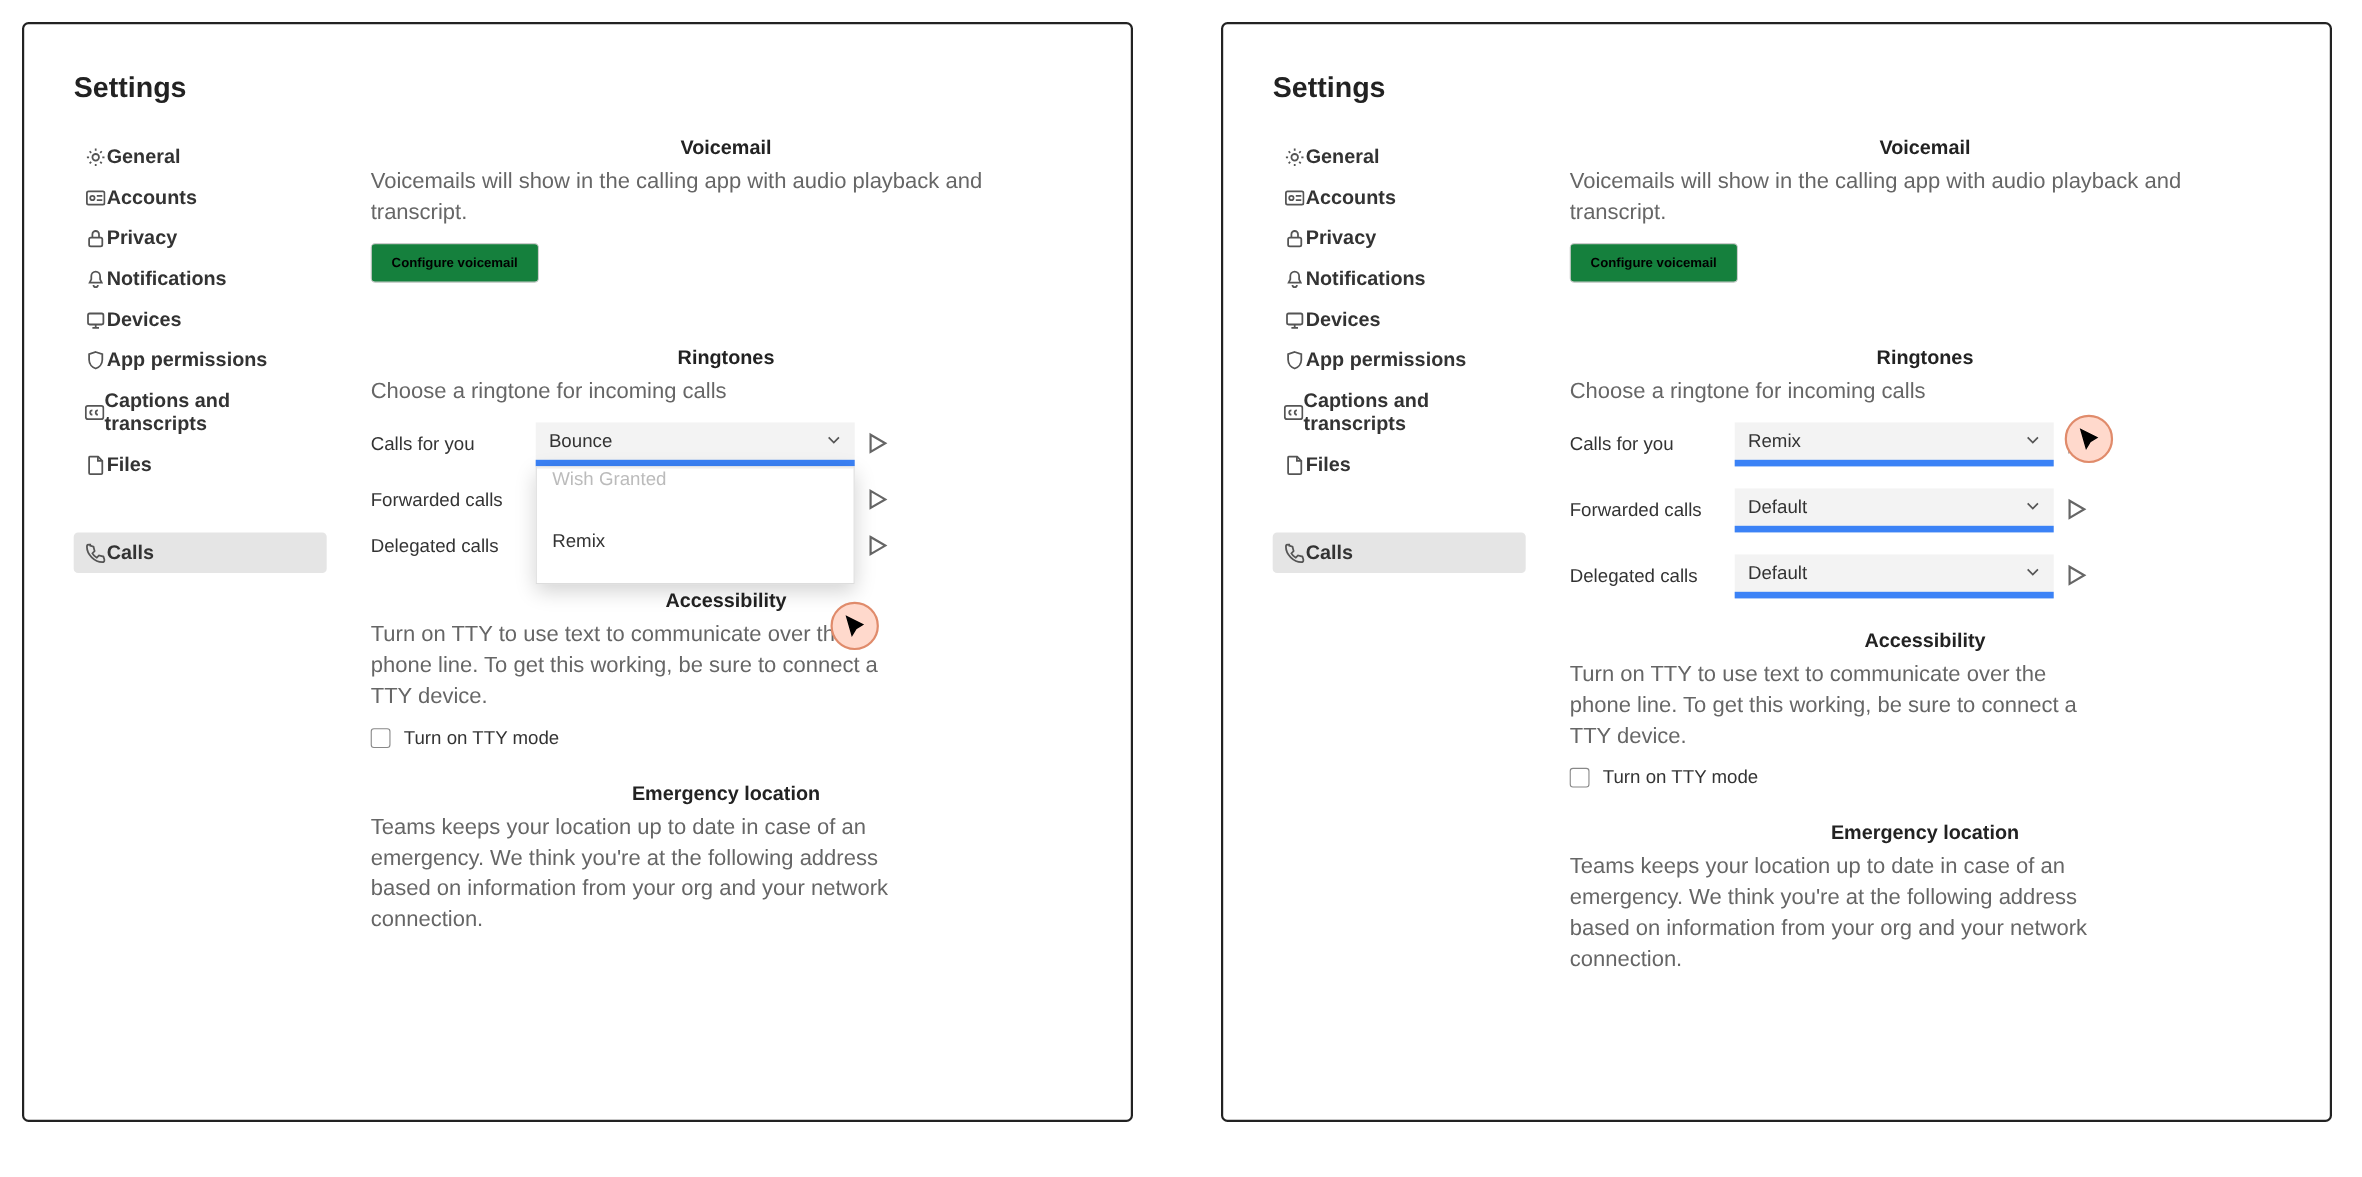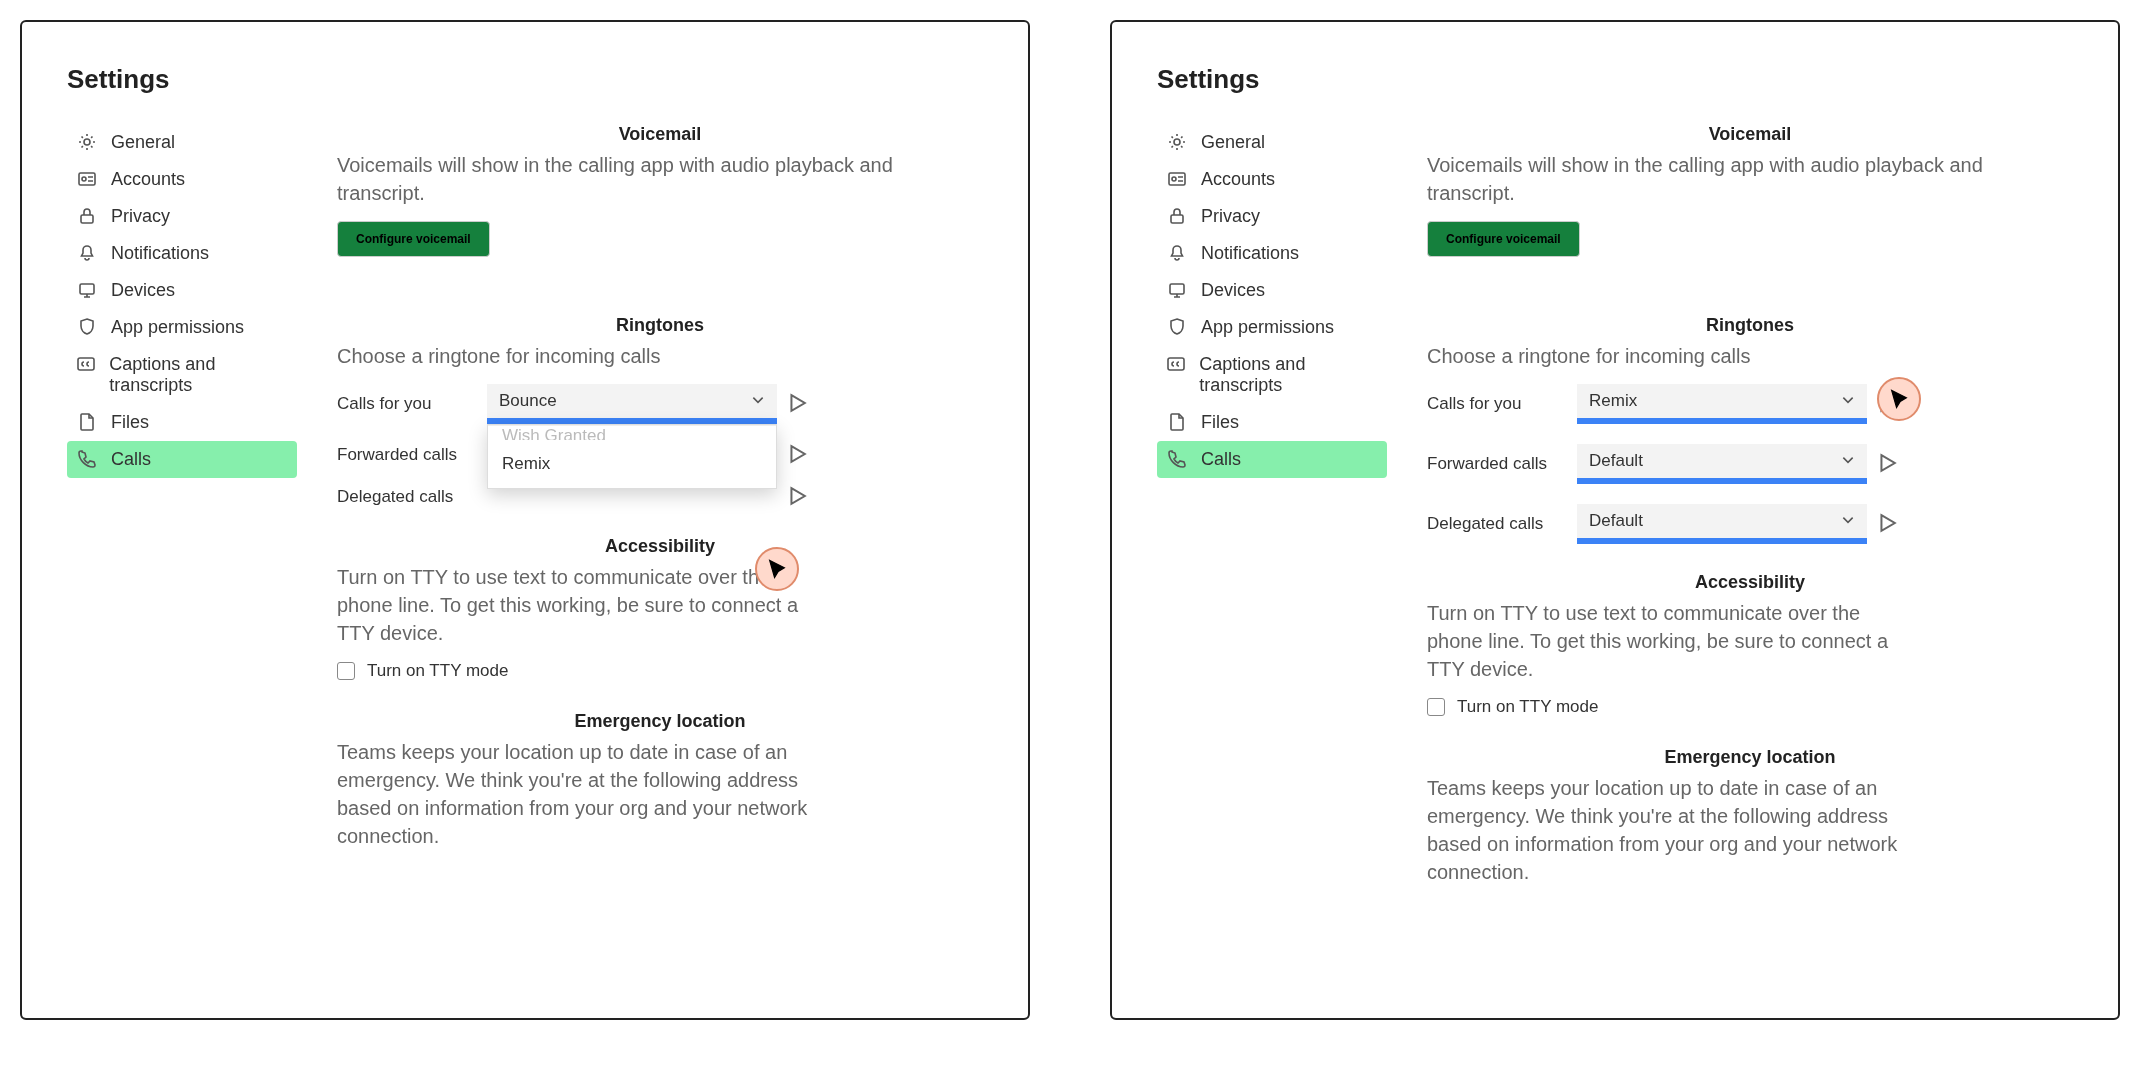--- a/index.html
+++ b/index.html
@@ -43,30 +43,31 @@
   .panel-body {
     display: flex;
     gap: 40px;
   }
   .sidebar {
     width: 230px;
     flex-shrink: 0;
   }
   .nav-item {
     display: flex;
-    align-items: flex-start;
-    gap: 14px;
+    align-items: center;
     padding: 8px 10px;
     font-size: 18px;
     color: #333;
     cursor: pointer;
     border-radius: 4px;
+    font-weight: bold;
   }
   .nav-item.active {
-    background: #86efac;
+    background: #e5e5e5;
+    margin-top: 43px;
   }
   .nav-icon {
     width: 20px;
     height: 20px;
     display: inline-flex;
     align-items: center;
     justify-content: center;
     color: #555;
   }
   .nav-icon svg { width: 18px; height: 18px; stroke: #555; fill: none; stroke-width: 1.6; }
@@ -132,21 +133,21 @@
   .dropdown {
     position: absolute;
     top: 40px; left: 0;
     width: 290px;
     background: #fff;
     border: 1px solid #ddd;
     box-shadow: 0 6px 18px rgba(0,0,0,0.18);
     z-index: 5;
   }
   .dropdown .opt {
-    padding: 14px 14px;
+    padding: 28px 14px;
     font-size: 17px;
     color: #333;
     cursor: pointer;
   }
   .dropdown .opt.cut {
     padding-top: 0;
     color: #bbb;
     height: 10px;
     overflow: hidden;
     border-top: 1px solid #eee;

